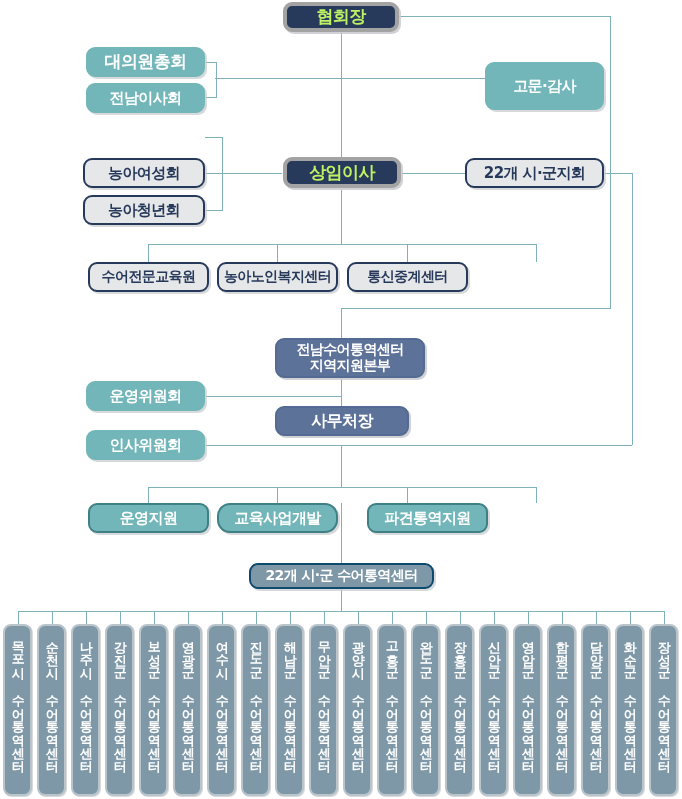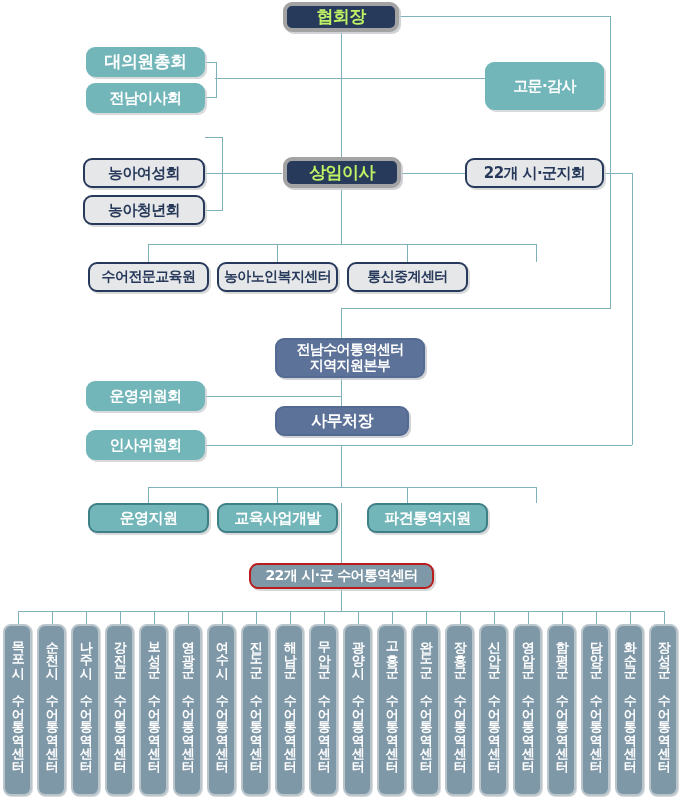--- a/index.html
+++ b/index.html
@@ -67,21 +67,21 @@
   
   .n-outline {
     background: #e6e7e8;
     border: 2px solid #27395a;
     color: #27395a;
     box-shadow: 2px 2px 0 rgba(205,207,210,0.8);
   }
   
   .n-steel {
     background: #7f98a8;
-    border: 2px solid #b91c1c;
+    border: 2px solid #0c4a6e;
     color: #ffffff;
     box-shadow: 2px 2px 0 rgba(205,207,210,0.8);
   }
   .n-leaf {
     background: #7f98a8;
     border: 2px solid #b9c4cb;
     color: #ffffff;
     border-radius: 8px;
     writing-mode: vertical-rl;
     text-orientation: upright;
@@ -199,21 +199,21 @@
   <div class="node n-slate" style="left:275px; top:338px; width:150px; height:40px; font-size:14px;">전남수어통역센터
 지역지원본부</div>
 
   <div class="node n-teal" style="left:86px; top:381px; width:119px; height:30px; font-size:15px;">운영위원회</div>
 
   <div class="node n-slate" style="left:275px; top:406px; width:134px; height:30px; font-size:16px;">사무처장</div>
 
   <div class="node n-teal" style="left:86px; top:430px; width:119px; height:30px; font-size:15px;">인사위원회</div>
 
   <div class="node n-teal2" style="left:88px; top:503px; width:121px; height:30px; font-size:15px;">운영지원</div>
-  <div class="node n-teal2" style="left:217px; top:503px; width:121px; height:30px; font-size:15px;">교육사업개발</div>
+  <div class="node n-teal2" style="left:217px; top:503px; width:121px; height:30px; font-size:15px;border-radius:13px;">교육사업개발</div>
   <div class="node n-teal2" style="left:367px; top:503px; width:121px; height:30px; font-size:15px;">파견통역지원</div>
 
   <div class="node n-steel" style="left:249px; top:563px; width:185px; height:26px; font-size:14px;">22개 시·군 수어통역센터</div>
 
   <div id="leaves">
       <div class="node n-leaf" style="left: 3px; top: 624px; width: 29px; height: 172px; font-size: 13px;">목포시 수어통역센터</div>
       <div class="node n-leaf" style="left: 37px; top: 624px; width: 29px; height: 172px; font-size: 13px;">순천시 수어통역센터</div>
       <div class="node n-leaf" style="left: 71px; top: 624px; width: 29px; height: 172px; font-size: 13px;">나주시 수어통역센터</div>
       <div class="node n-leaf" style="left: 105px; top: 624px; width: 29px; height: 172px; font-size: 13px;">강진군 수어통역센터</div>
       <div class="node n-leaf" style="left: 139px; top: 624px; width: 29px; height: 172px; font-size: 13px;">보성군 수어통역센터</div>

